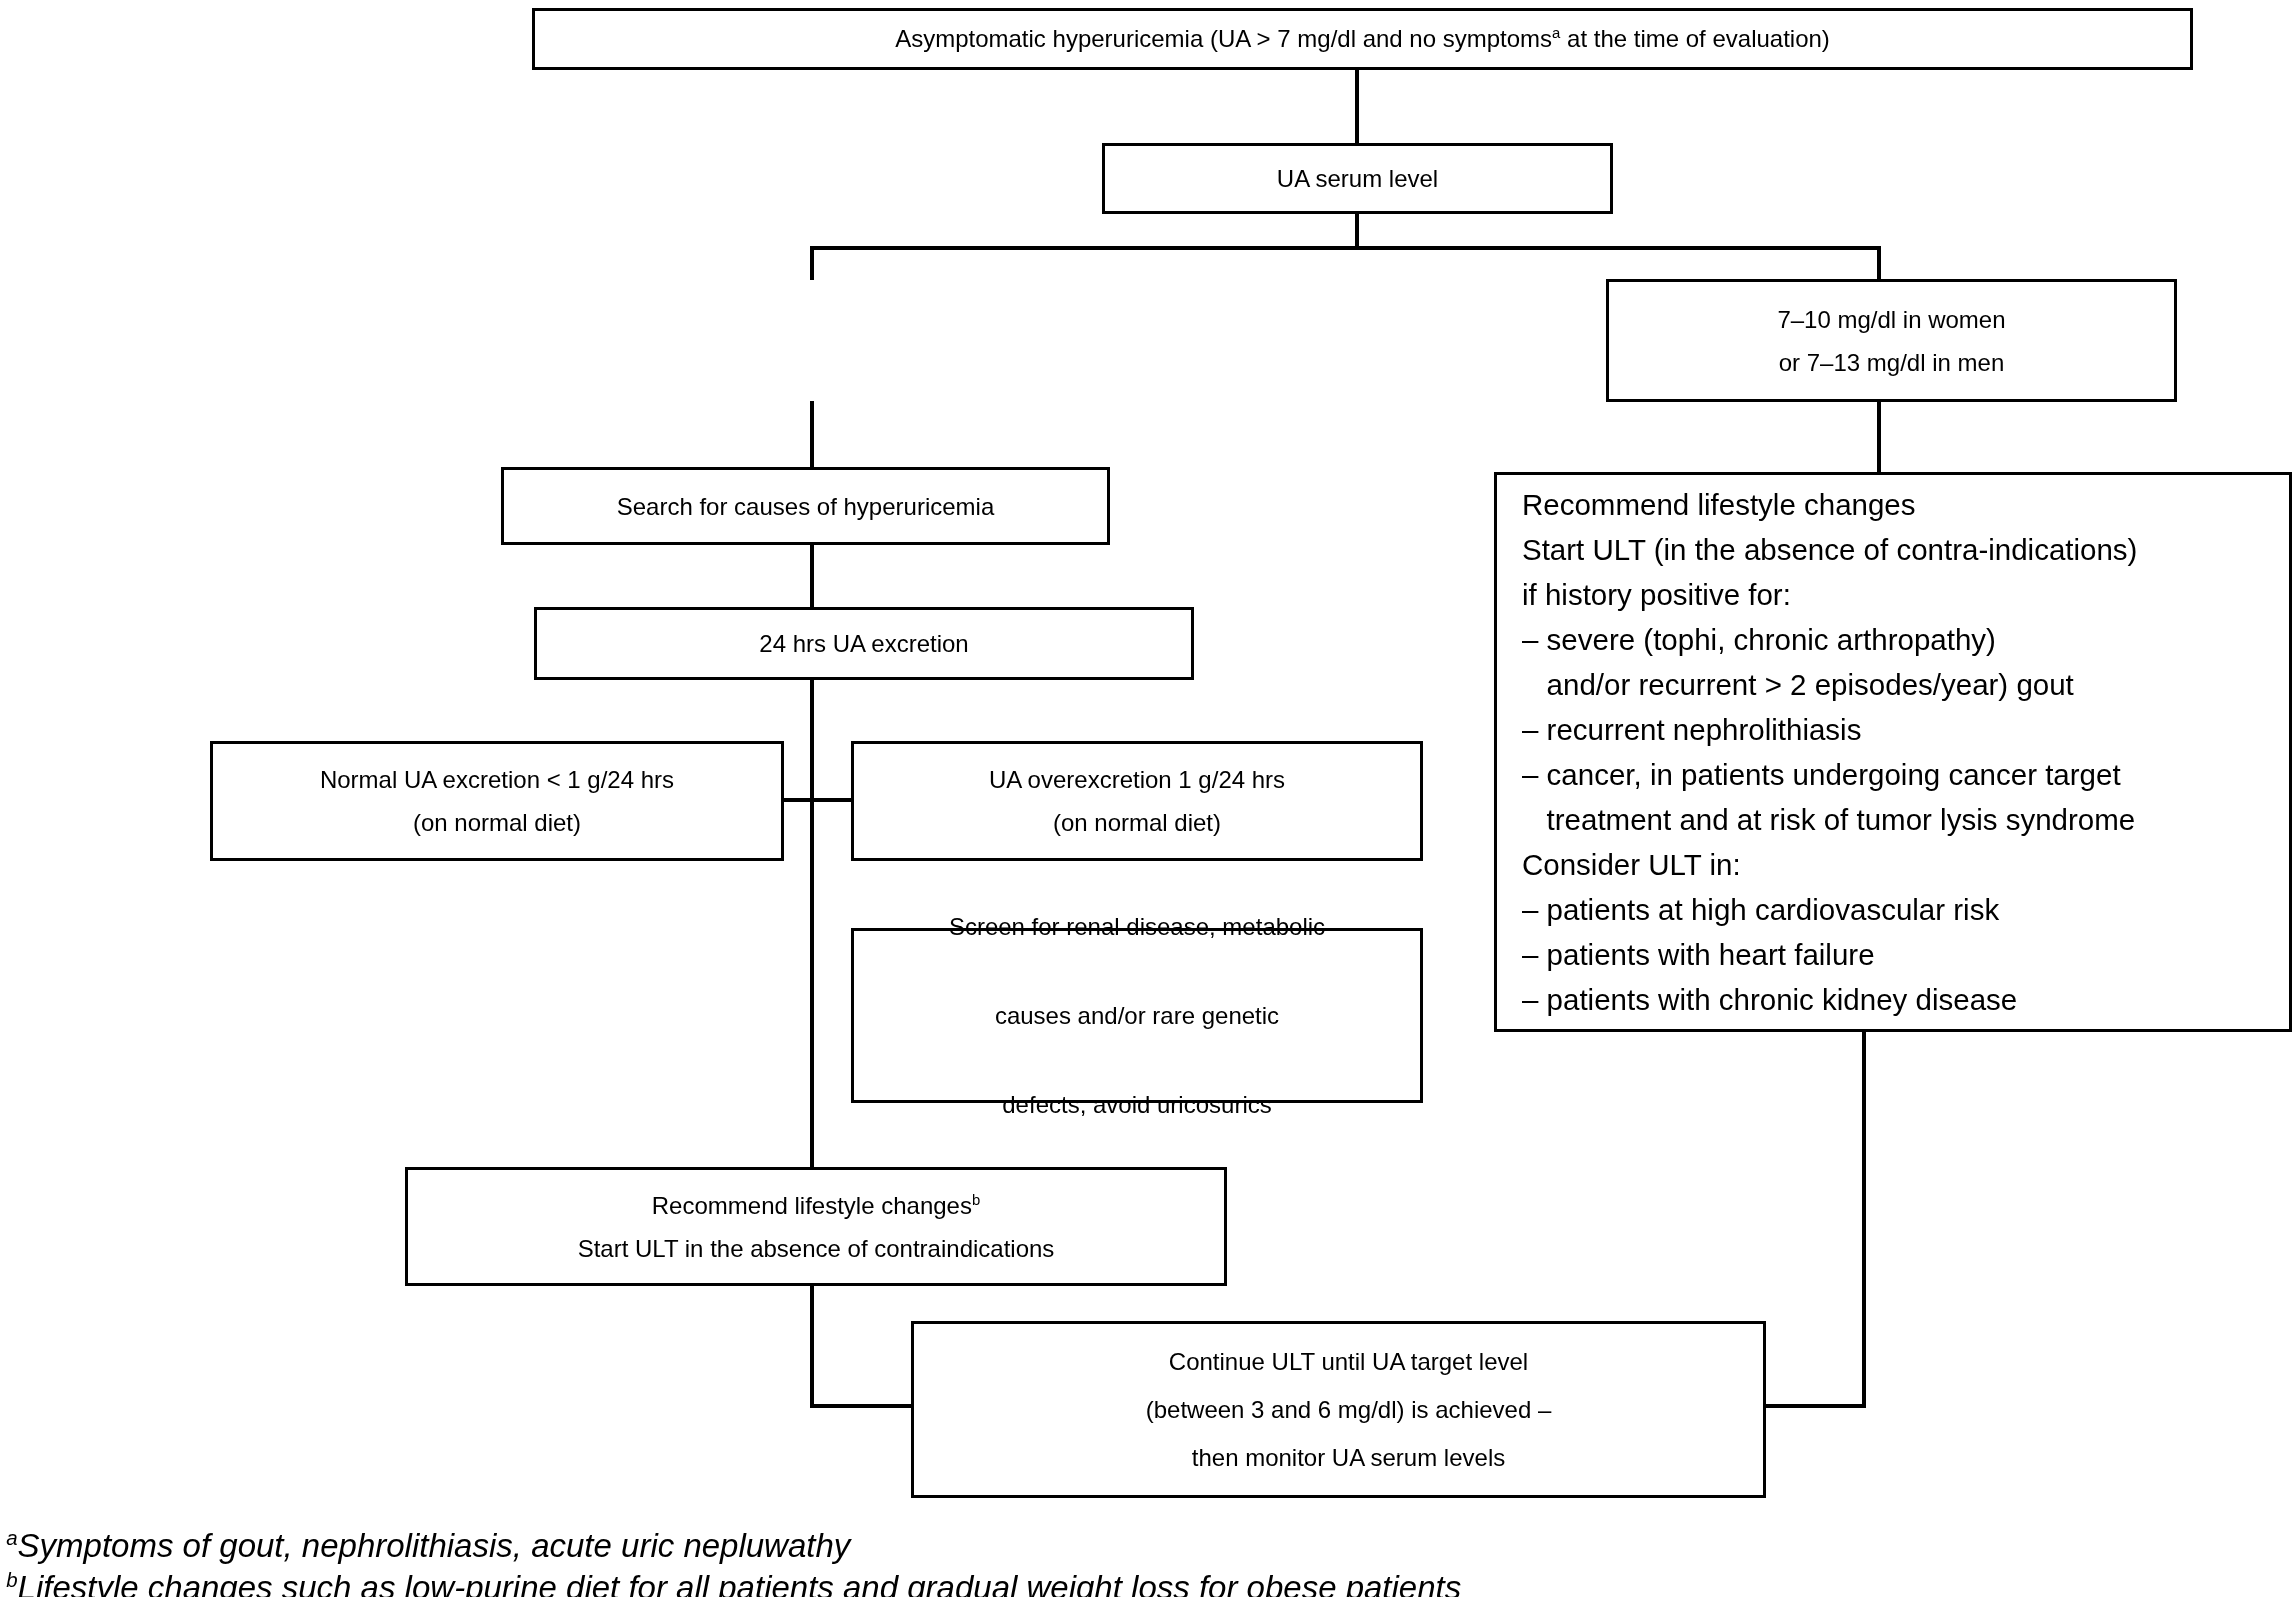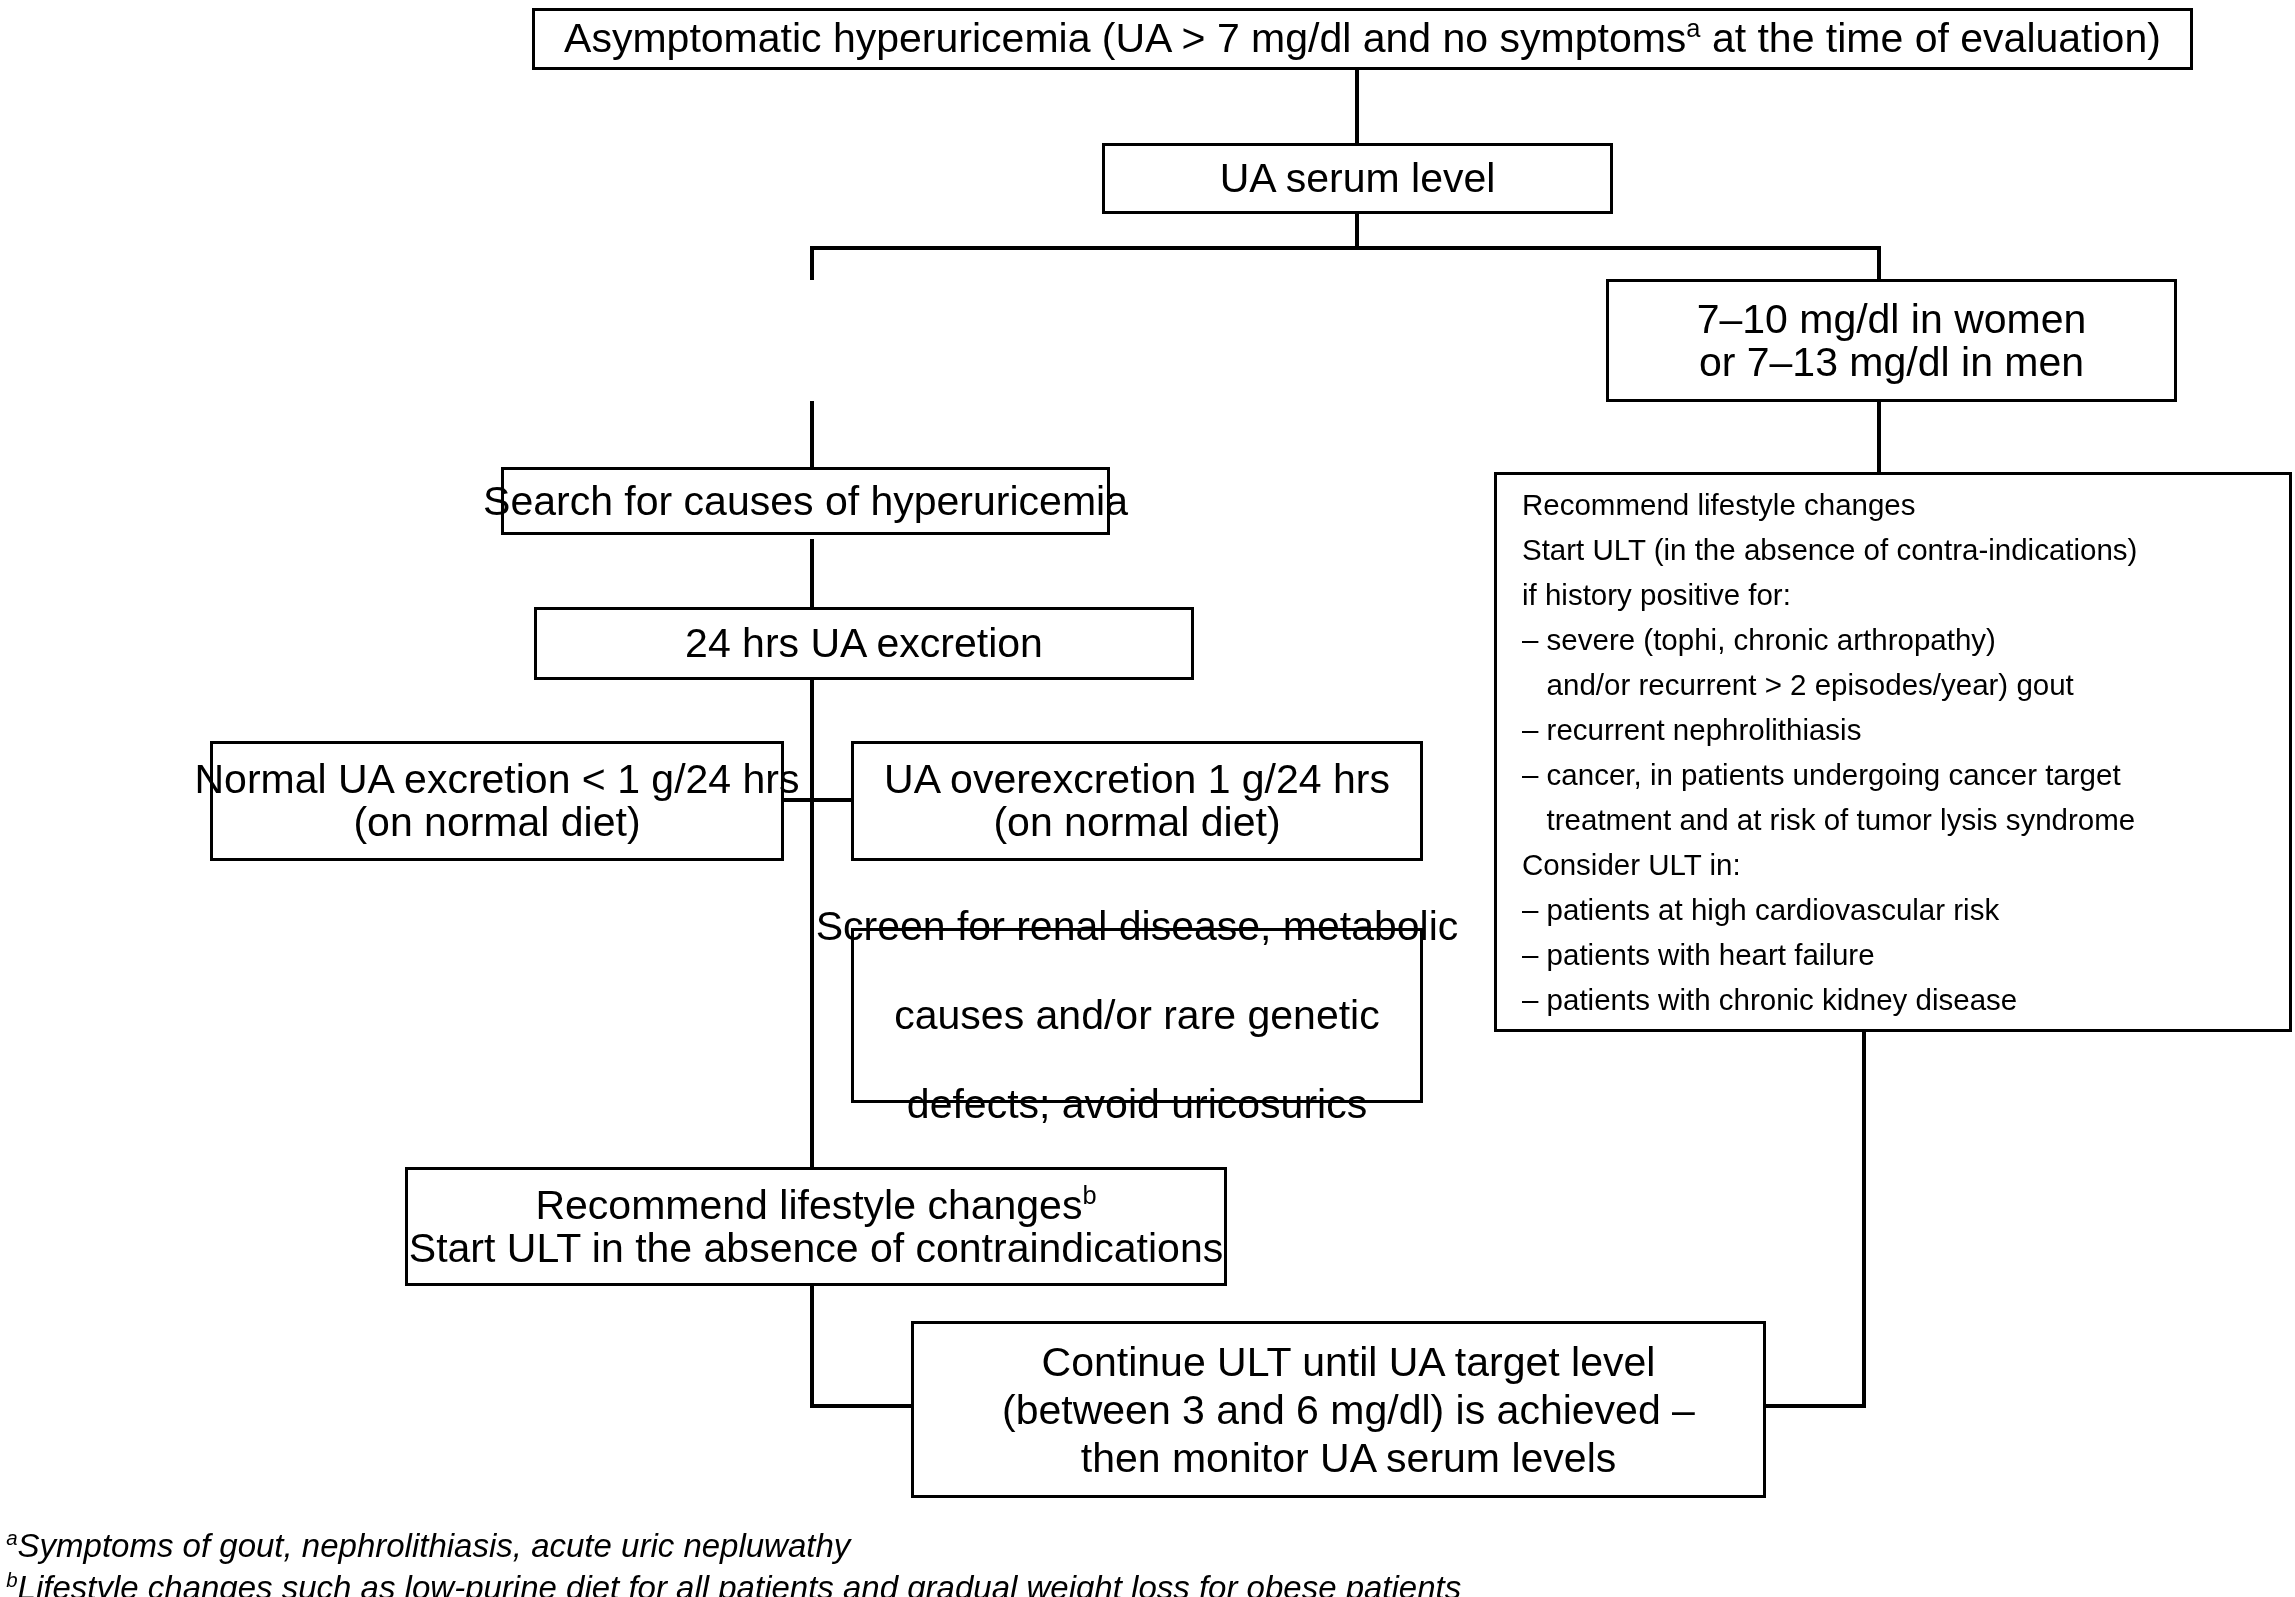--- a/index.html
+++ b/index.html
@@ -4,21 +4,21 @@
 <style>
   html,body{margin:0;padding:0;background:#ffffff;}
   body{
     width:2295px;height:1598px;position:relative;overflow:hidden;
     font-family:"Liberation Sans","DejaVu Sans",sans-serif;color:#000;
   }
   .canvas{position:absolute;left:0;top:0;width:2295px;height:1598px;background:#fff;}
   .box{
     position:absolute;box-sizing:border-box;border:3.9px solid #000;background:#fff;
     display:flex;flex-direction:column;justify-content:center;align-items:center;
-    text-align:left;font-size:41px;line-height:43px;color:#000;
+    text-align:left;font-size:24px;line-height:43px;color:#000;
   }
   .box .bline{white-space:pre;}
   .connector{position:absolute;background:#000;}
   .left-text{align-items:flex-start;text-align:left;padding:6.2px 25px;font-size:29.5px;line-height:45px;}
   .left-text .bline{white-space:pre;}
   sup{font-size:62%;line-height:0;vertical-align:super;}
   .footnotes{
     position:absolute;left:6.2px;top:1525px;width:1941px;
     font-style:italic;font-size:33px;line-height:42px;color:#000;
   }
@@ -52,21 +52,21 @@
   <div class="box" style="left:1102px;top:143px;width:511px;height:71px;">
     <div class="bline">UA serum level</div>
   </div>
 
 
   <div class="box" style="left:1606px;top:279px;width:571px;height:123px;">
     <div class="bline">7–10 mg/dl in women</div>
     <div class="bline">or 7–13 mg/dl in men</div>
   </div>
 
-  <div class="box" style="left:501px;top:467px;width:609px;height:68px;">
+  <div class="box" style="left:501px;top:467px;width:609px;height:78px;">
     <div class="bline">Search for causes of hyperuricemia</div>
   </div>
 
   <div class="box" style="left:534px;top:607px;width:660px;height:73px;">
     <div class="bline">24 hrs UA excretion</div>
   </div>
 
   <div class="box" style="left:210px;top:741px;width:574px;height:120px;">
     <div class="bline">Normal UA excretion &lt; 1 g/24 hrs</div>
     <div class="bline">(on normal diet)</div>

